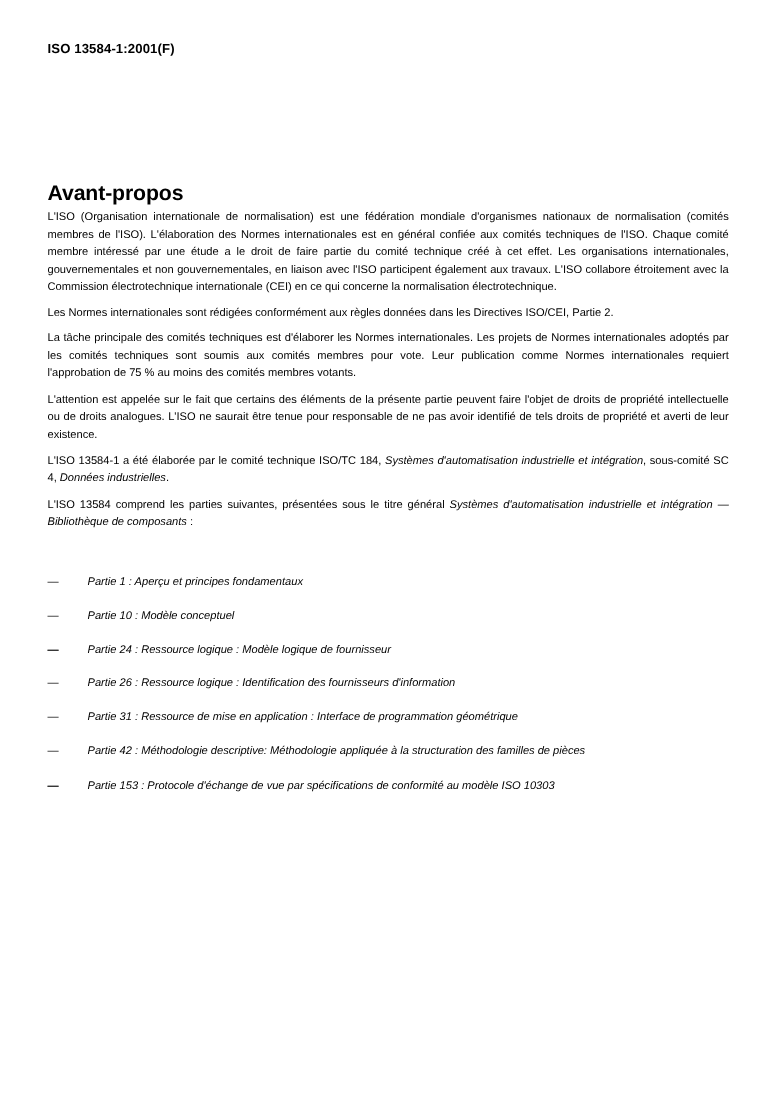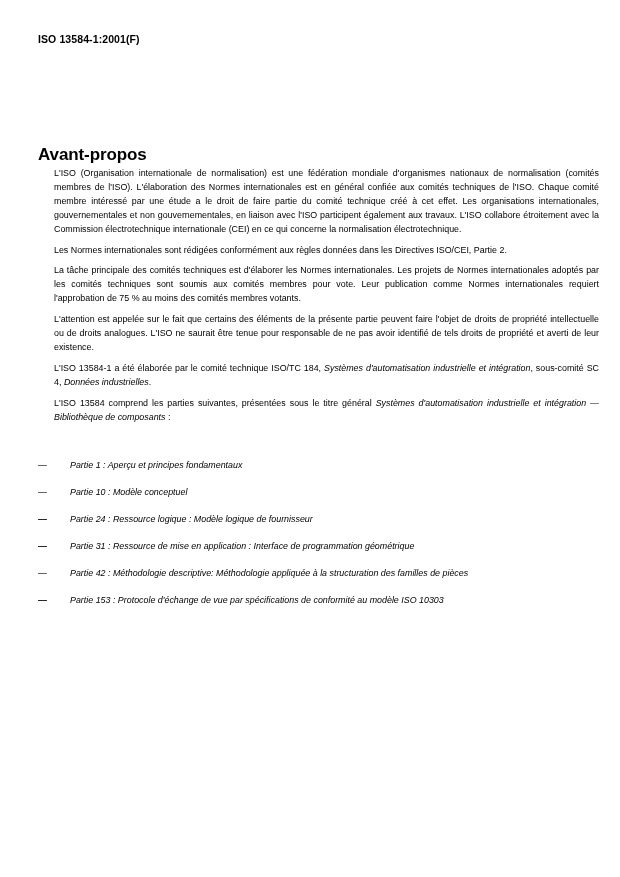--- a/index.html
+++ b/index.html
@@ -31,21 +31,21 @@
   .section-title {
     position: absolute;
     left: 38px;
     top: 134px;
     font-size: 17px;
     font-weight: bold;
     letter-spacing: -0.1px;
   }
   .body-block {
     position: absolute;
-    left: 54px;
+    left: 38px;
     top: 167px;
     width: 545px;
   }
   p.para {
     margin: 0 0 7px 0;
     font-size: 8.9px;
     line-height: 13.9px;
     text-align: justify;
     text-justify: inter-word;
   }
@@ -137,20 +137,21 @@
     </li>
     <li>
       <span class="dash">—</span>
     </li>
     <li>
       <span class="dash">—</span>
       <span>Partie 24 : Ressource logique : Modèle logique de fournisseur</span>
     </li>
     <li>
       <span class="dash">—</span>
+      <span>Partie 26 : Ressource logique : Identification des fournisseurs d'information</span>
     </li>
     <li>
       <span class="dash">—</span>
       <span>Partie 31 : Ressource de mise en application : Interface de programmation géométrique</span>
     </li>
     <li>
       <span class="dash">—</span>
       <span>Partie 42 : Méthodologie descriptive: Méthodologie appliquée à la structuration des familles de pièces</span>
     </li>
     <li>

